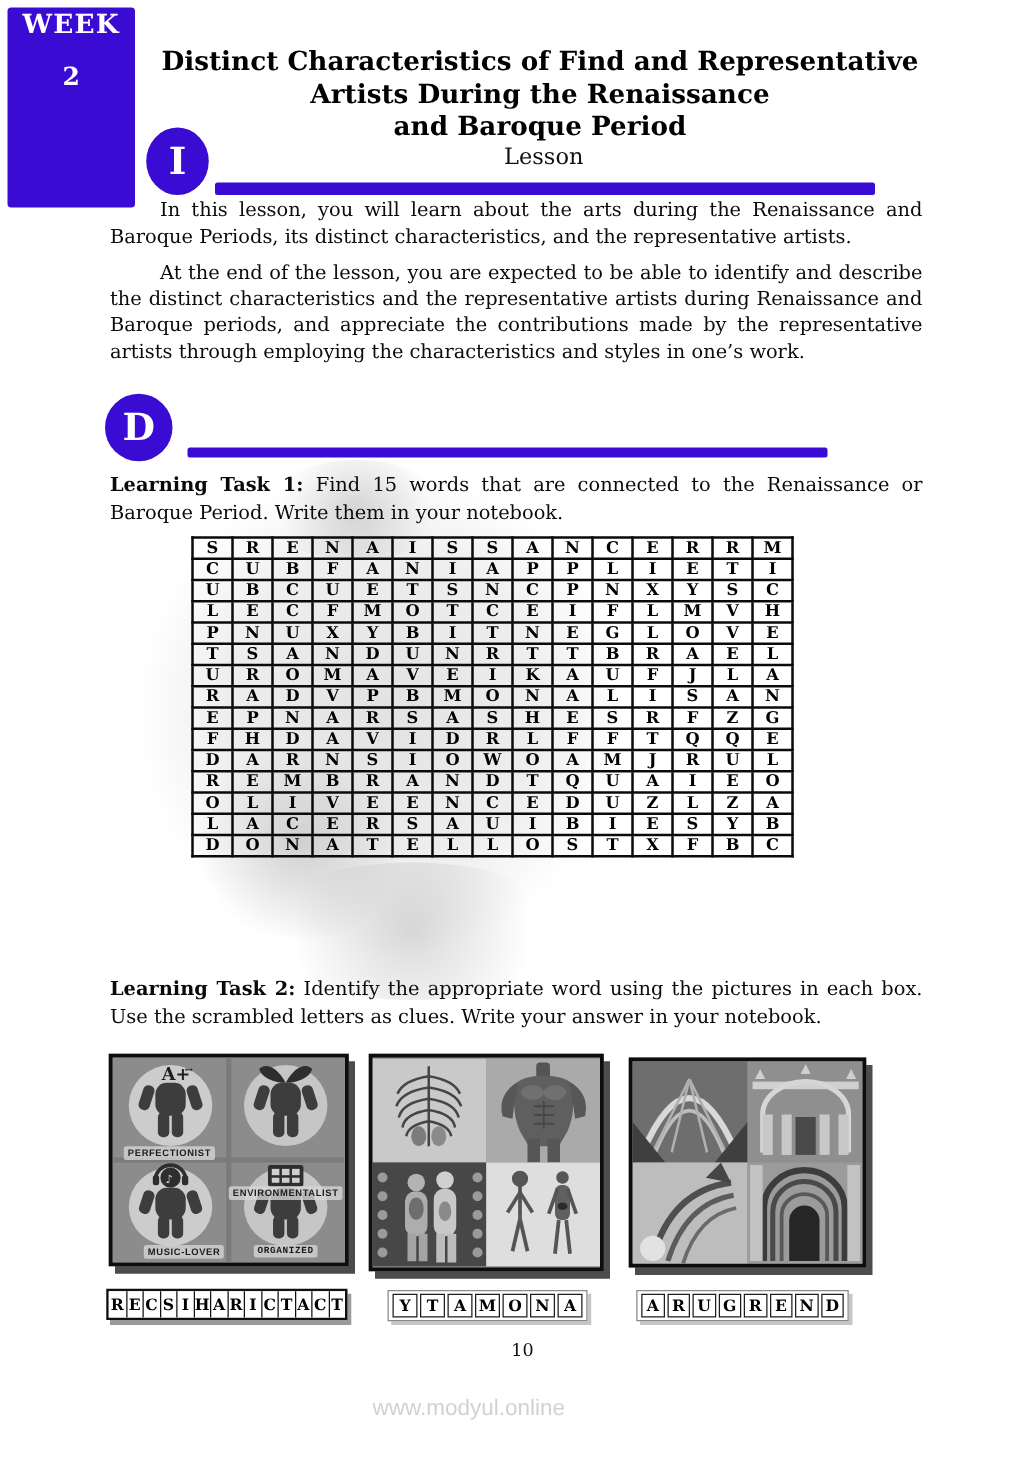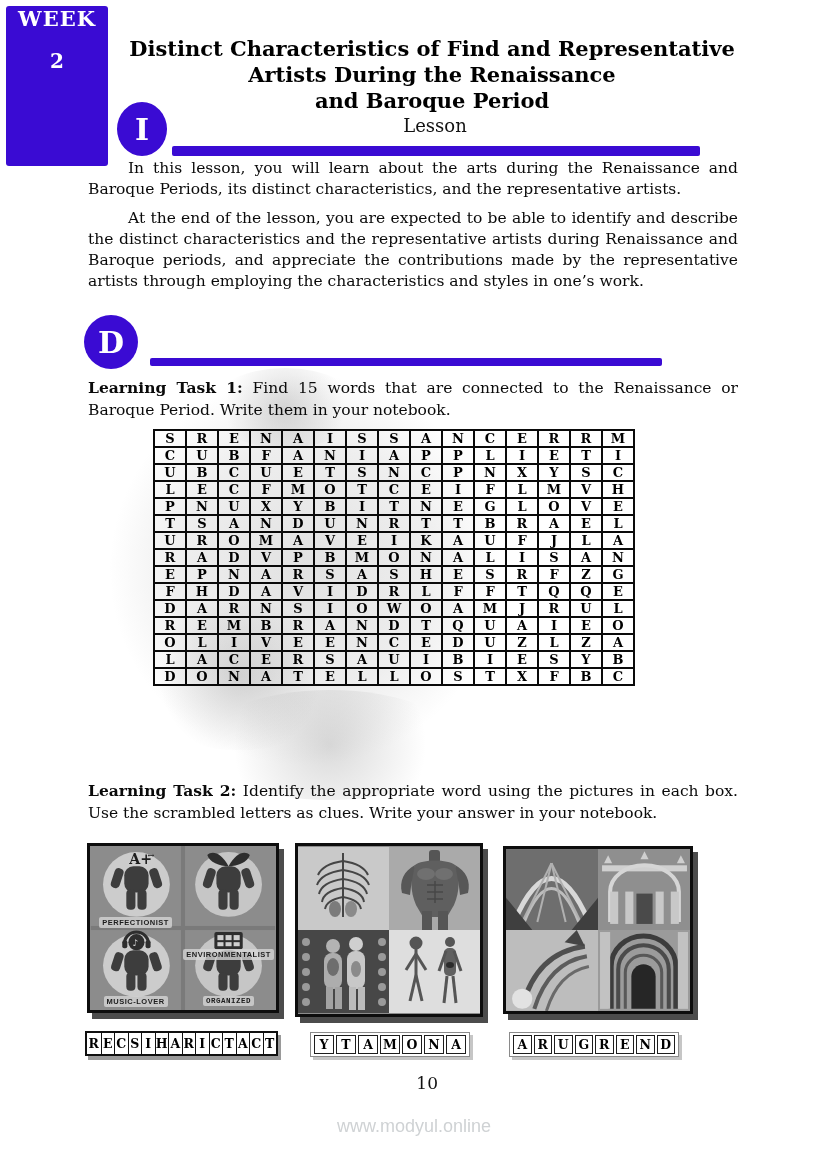--- a/index.html
+++ b/index.html
@@ -57,39 +57,39 @@
   .box-traits { left:87px; top:843px; width:192px; height:170px; }
   .box-anatomy { left:295px; top:843px; width:188px; height:174px; }
   .box-arch { left:503px; top:846px; width:190px; height:168px; }
   .pic-box svg { display:block; width:100%; height:100%; }
 
   .trait-label { position:absolute; font-family:"Liberation Sans", sans-serif;
     font-size:7.5px; font-weight:bold; letter-spacing:.5px; color:#1c1c1c; text-align:center; }
   .trait-label span { background:rgba(214,214,214,.78); padding:1px 3px; border-radius:2px; }
   .tl1 { left:1%;  top:44%; width:47%; }
   .tl2 { left:50%; top:44%; width:49%;margin-top:32px; }
-  .tl3 { left:1%;  top:92%; width:47%; }
+  .tl3 { left:1%;  top:92%; width:47%;text-align:right; }
   .tl4 { left:50%; top:92%; width:49%;font-family:Liberation Mono, monospace; }
 
   .strip { position:absolute; display:flex; align-items:center; background:#fff; }
   .strip-cell { display:flex; align-items:center; justify-content:center;
     font-weight:bold; color:#000; background:#fff; }
   .strip1 { left:85px; top:1031px; border:2px solid #101010; box-shadow:3px 4px 0 #9a9a9a; }
   .strip1 .strip-cell { width:13.5px; height:21px; font-size:12.5px; border-left:1.5px solid #101010; }
   .strip1 .strip-cell:first-child { border-left:none; }
   .strip2, .strip3 { border:1px solid #8a8a8a; box-shadow:3px 3px 0 #c6c6c6; padding:2px 3px; gap:2px; }
   .strip2 { left:310px; top:1032px; }
   .strip3 { left:509px; top:1032px; }
   .strip2 .strip-cell, .strip3 .strip-cell { border:1.5px solid #1d1d1d; height:19px; font-size:12.5px; }
   .strip2 .strip-cell { width:20px; }
   .strip3 .strip-cell { width:18.5px; }
 
   .footer-book { position:absolute; left:88px; top:1070px; font-style:italic; font-size:15px; color:#111; }
-  .footer-page { position:absolute; left:398px; top:1073px; width:40px; text-align:right; font-size:17px; color:#111; }
-  .watermark { position:absolute; left:298px; top:1116px; width:232px; text-align:center;
+  .footer-page { position:absolute; left:398px; top:1073px; width:40px; text-align:center; font-size:14px; color:#111; }
+  .watermark { position:absolute; left:298px; top:1116px; width:232px; text-align:left;
     font-family:"Liberation Sans", sans-serif; font-size:18px; color:#cfd2d4; }
 </style>
 </head>
 <body>
 
 <div class="page">
 
   <div class="blob blob1"></div>
   <div class="blob blob2"></div>
   <div class="blob blob3"></div>

